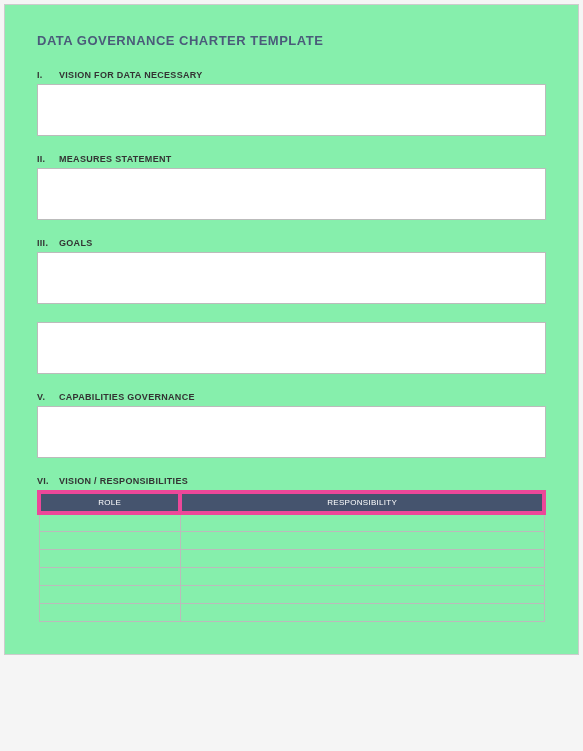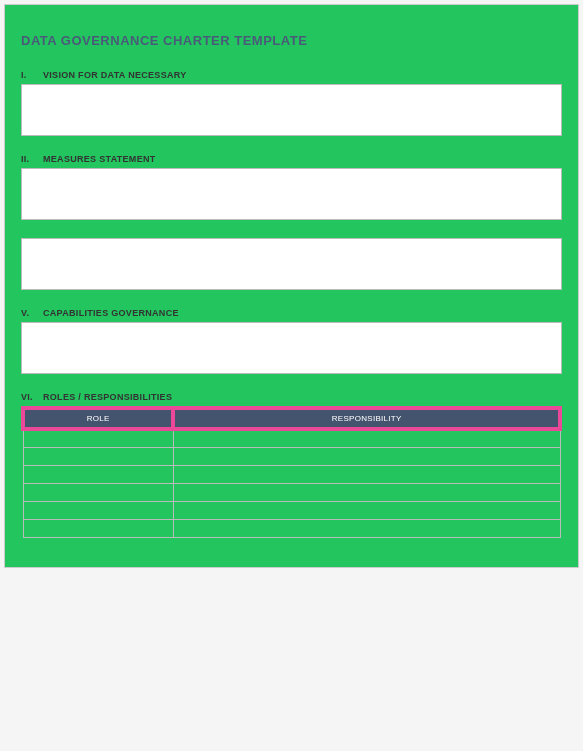--- a/index.html
+++ b/index.html
@@ -5,24 +5,24 @@
   * { box-sizing: border-box; margin: 0; padding: 0; }
   body {
     background: #f5f5f5;
     font-family: Arial, Helvetica, sans-serif;
     display: flex;
     justify-content: center;
     padding: 4px;
   }
   .page {
     width: 575px;
-    height: 564px;
-    background: #22c55e;
+    height: 651px;
+    background: #86efac;
     border: 1px solid #ccc;
-    padding: 28px 16px;
+    padding: 28px 32px;
   }
   .title {
     font-size: 13px;
     font-weight: bold;
     letter-spacing: 0.5px;
     color: #4a5b7a;
     margin-bottom: 22px;
   }
   .section {
     margin-bottom: 14px;
@@ -89,37 +89,44 @@
   </div>
 
   <div class="section">
     <div class="section-label">
       <span class="numeral">II.</span>
       <span>MEASURES STATEMENT</span>
     </div>
     <textarea class="textbox" style=""></textarea>
   </div>
 
+  <div class="section">
+    <div class="section-label">
+      <span class="numeral">III.</span>
+      <span>GOALS</span>
+    </div>
+    <textarea class="textbox" style=""></textarea>
+  </div>
 
   <div class="section">
     <textarea class="textbox" style=""></textarea>
   </div>
 
   <div class="section">
     <div class="section-label">
       <span class="numeral">V.</span>
       <span>CAPABILITIES GOVERNANCE</span>
     </div>
     <textarea class="textbox" style=""></textarea>
   </div>
 
   <div class="section">
     <div class="section-label">
       <span class="numeral">VI.</span>
-      <span>ROLES / RESPONSIBILITIES</span>
+      <span>VISION / RESPONSIBILITIES</span>
     </div>
     <table class="table">
       <thead>
         <tr>
           <th>ROLE</th>
           <th>RESPONSIBILITY</th>
         </tr>
       </thead>
       <tbody>
         <tr>

